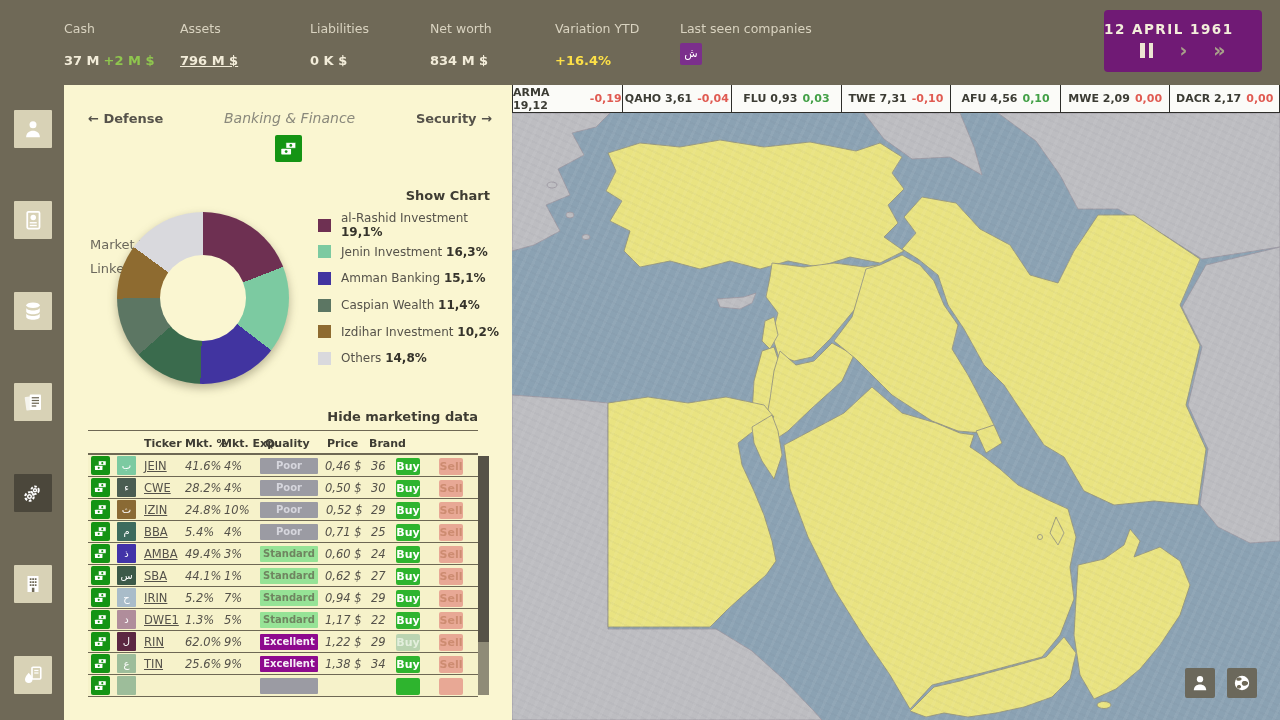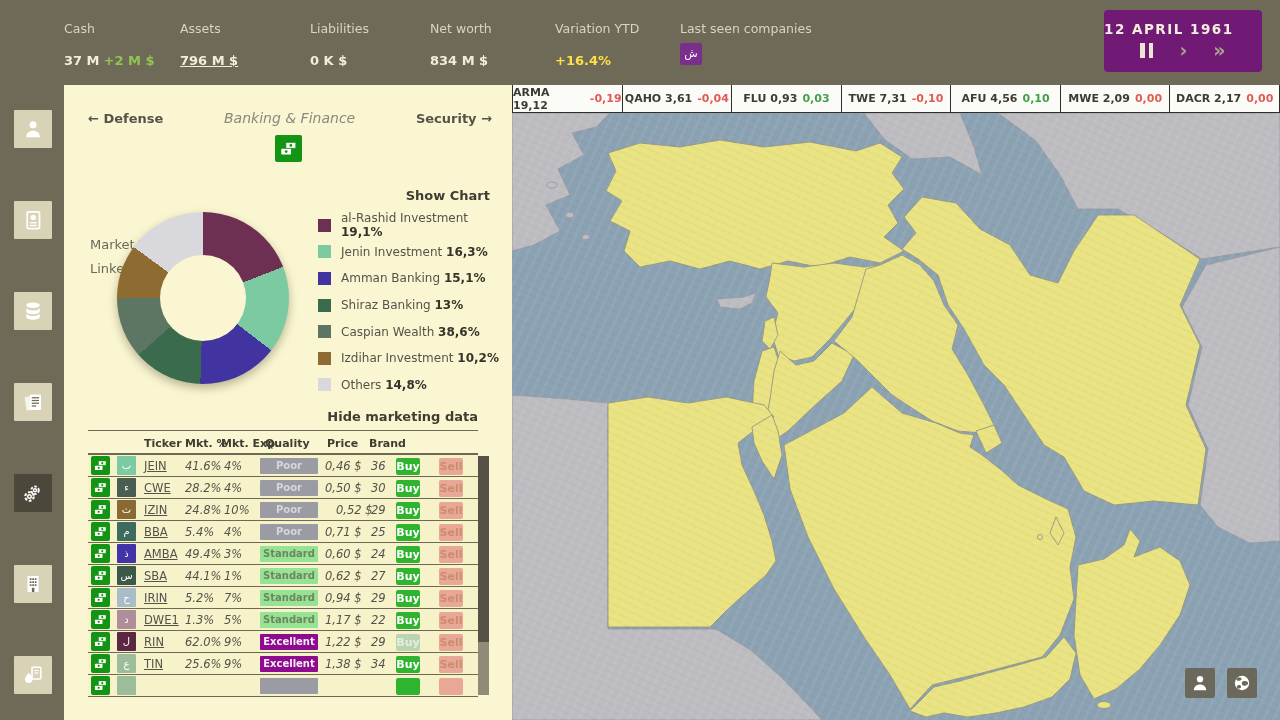--- a/index.html
+++ b/index.html
@@ -281,26 +281,22 @@
       </div>
       <div class="litem">
         <span class="lsw" style="background: rgb(124, 202, 161);"></span>
         <span><span>Jenin Investment </span><b>16,3%</b></span>
       </div>
       <div class="litem">
         <span class="lsw" style="background: rgb(65, 52, 160);"></span>
         <span><span>Amman Banking </span><b>15,1%</b></span>
       </div>
       <div class="litem">
-        <span class="lsw" style="background: rgb(58, 107, 77);"></span>
-        <span><span>Shiraz Banking </span><b>13%</b></span>
-      </div>
-      <div class="litem">
         <span class="lsw" style="background: rgb(92, 118, 99);"></span>
-        <span><span>Caspian Wealth </span><b>38,6%</b></span>
+        <span><span>Caspian Wealth </span><b>11,4%</b></span>
       </div>
       <div class="litem">
         <span class="lsw" style="background: rgb(142, 107, 48);"></span>
         <span><span>Izdihar Investment </span><b>10,2%</b></span>
       </div>
       <div class="litem">
         <span class="lsw" style="background: rgb(217, 217, 221);"></span>
         <span><span>Others </span><b>14,8%</b></span>
       </div>
     </div>
@@ -359,21 +355,21 @@
               <rect x="1.2" y="8.2" width="9.2" height="5.4" rx="0.7" fill="#fff"></rect>
               <rect x="5.6" y="2.4" width="9.2" height="5.4" rx="0.7" fill="#fff" stroke="#149414" stroke-width="0.6"></rect>
               <circle cx="10.2" cy="5.1" r="1.3" fill="#149414"></circle>
               <circle cx="5.8" cy="10.9" r="1.3" fill="#149414"></circle>
             </svg>
           </div>
           <div class="logo" style="background: rgb(138, 106, 52);">ث</div>
           <span class="tick">IZIN</span>
           <span class="num" style="left: 97px;">24.8%</span>
           <span class="num" style="left: 136px;">10%</span>
-          <span class="num" style="left: 248px;">0,52 $</span>
+          <span class="num" style="left: 238px;">0,52 $</span>
           <span class="num" style="left: 283px;">29</span>
           <span class="qbadge" style="background: rgb(155, 155, 163); color: rgb(214, 214, 221);">Poor</span>
           <button class="btn buy">Buy</button>
           <button class="btn sell">Sell</button>
         </div>
         <div class="trow">
           <div class="tradebtn">
             <svg viewBox="0 0 16 16" style="width: 13px; height: 13px;">
               <rect x="1.2" y="8.2" width="9.2" height="5.4" rx="0.7" fill="#fff"></rect>
               <rect x="5.6" y="2.4" width="9.2" height="5.4" rx="0.7" fill="#fff" stroke="#149414" stroke-width="0.6"></rect>

